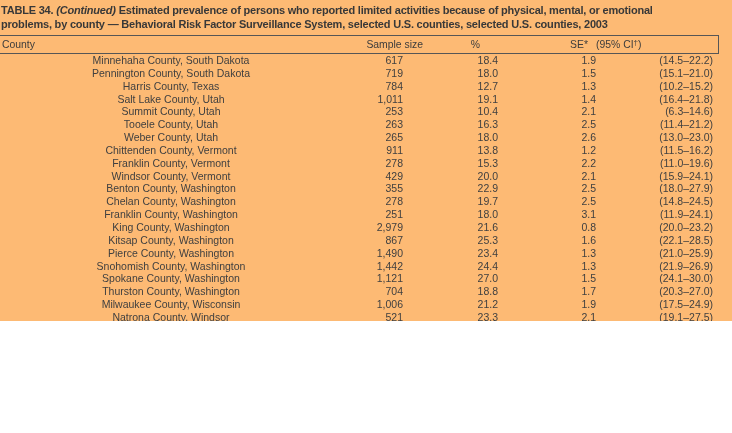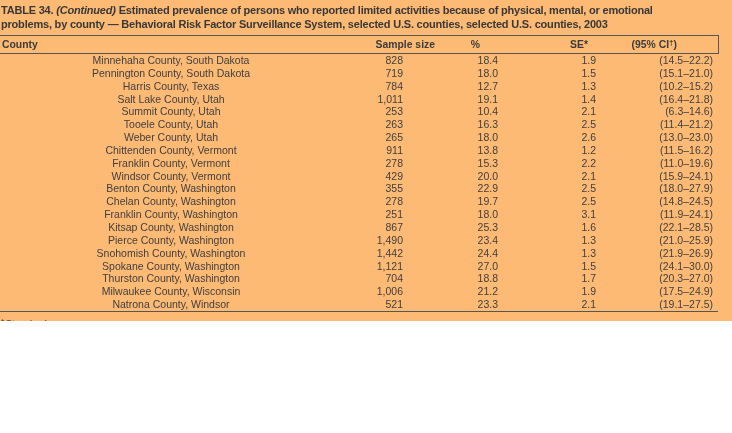--- a/index.html
+++ b/index.html
@@ -33,30 +33,30 @@
   col.c-county { width: 340px; }
   col.c-n      { width: 63px; }
   col.c-pct    { width: 95px; }
   col.c-se     { width: 98px; }
   col.c-ci     { width: 122px; }
 
   thead th {
     border-top: 1px solid #565656;
     border-bottom: 1px solid #565656;
     font-size: 10.4px;
-    font-weight: bold;
+    font-weight: normal;
     color: #3c3c3c;
     padding: 2px 0 3px 0;
     height: 11px;
     white-space: nowrap;
   }
   thead th.h-county { text-align: left; padding-left: 2px; }
   thead th.h-num    { text-align: right; }
-  thead th.h-ci     { text-align: center; padding-right: 5px; border-right: 1px solid #565656; }
-  .shift-r20 { position: relative; left: 32px; }
+  thead th.h-ci     { text-align: left; padding-right: 5px; border-right: 1px solid #565656; }
+  .shift-r20 { position: relative; left: 20px; }
   .shift-l18 { position: relative; left: -18px; }
   .shift-l8  { position: relative; left: -8px; }
 
   tbody td {
     font-size: 10.5px;
     height: 12.85px;
     line-height: 12.85px;
     padding: 0;
     white-space: nowrap;
     vertical-align: middle;
@@ -107,21 +107,21 @@
         <th class="h-county"><span>County</span></th>
         <th class="h-num"><span class="shift-r20">Sample size</span></th>
         <th class="h-num"><span class="shift-l18">%</span></th>
         <th class="h-num"><span class="shift-l8">SE*</span></th>
         <th class="h-ci"><span>(95% CI</span><span class="sup">†</span><span>)</span></th>
       </tr>
     </thead>
     <tbody>
         <tr>
       <td class="c-county">Minnehaha County, South Dakota</td>
-      <td class="num">828</td>
+      <td class="num">617</td>
       <td class="num">18.4</td>
       <td class="num">1.9</td>
       <td class="num c-ci">(14.5–22.2)</td>
     </tr>
         <tr>
       <td class="c-county">Pennington County, South Dakota</td>
       <td class="num">719</td>
       <td class="num">18.0</td>
       <td class="num">1.5</td>
       <td class="num c-ci">(15.1–21.0)</td>
@@ -197,20 +197,27 @@
       <td class="num c-ci">(14.8–24.5)</td>
     </tr>
         <tr>
       <td class="c-county">Franklin County, Washington</td>
       <td class="num">251</td>
       <td class="num">18.0</td>
       <td class="num">3.1</td>
       <td class="num c-ci">(11.9–24.1)</td>
     </tr>
         <tr>
+      <td class="c-county">King County, Washington</td>
+      <td class="num">2,979</td>
+      <td class="num">21.6</td>
+      <td class="num">0.8</td>
+      <td class="num c-ci">(20.0–23.2)</td>
+    </tr>
+        <tr>
       <td class="c-county">Kitsap County, Washington</td>
       <td class="num">867</td>
       <td class="num">25.3</td>
       <td class="num">1.6</td>
       <td class="num c-ci">(22.1–28.5)</td>
     </tr>
         <tr>
       <td class="c-county">Pierce County, Washington</td>
       <td class="num">1,490</td>
       <td class="num">23.4</td>

